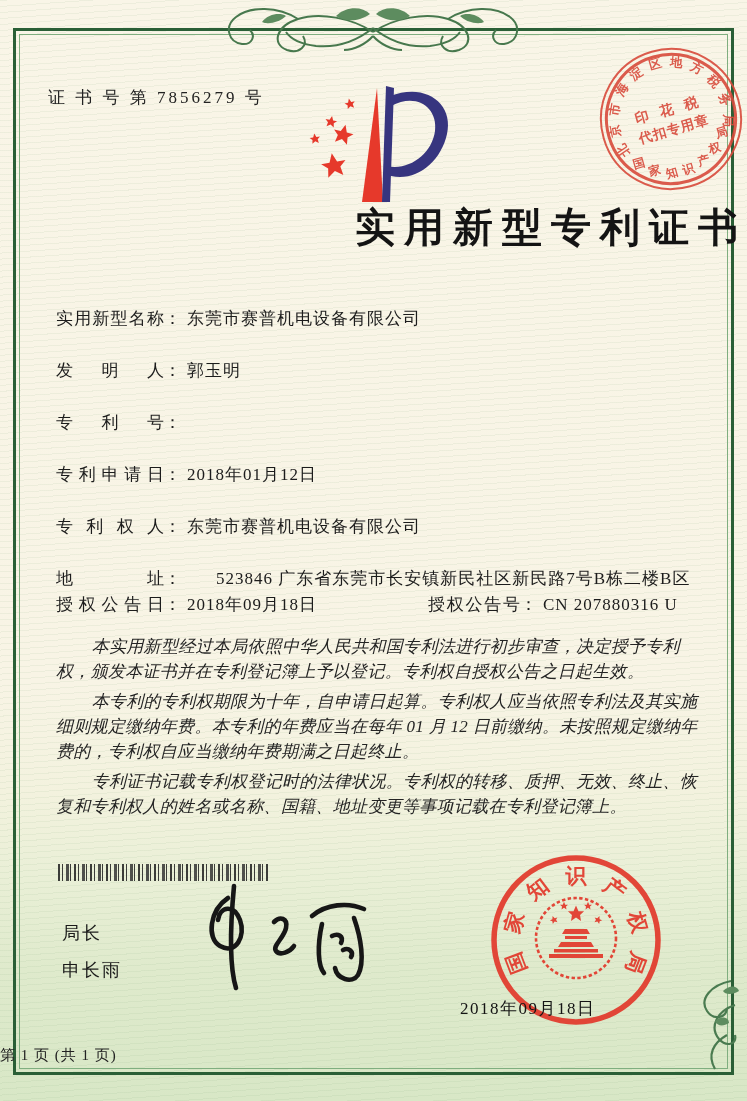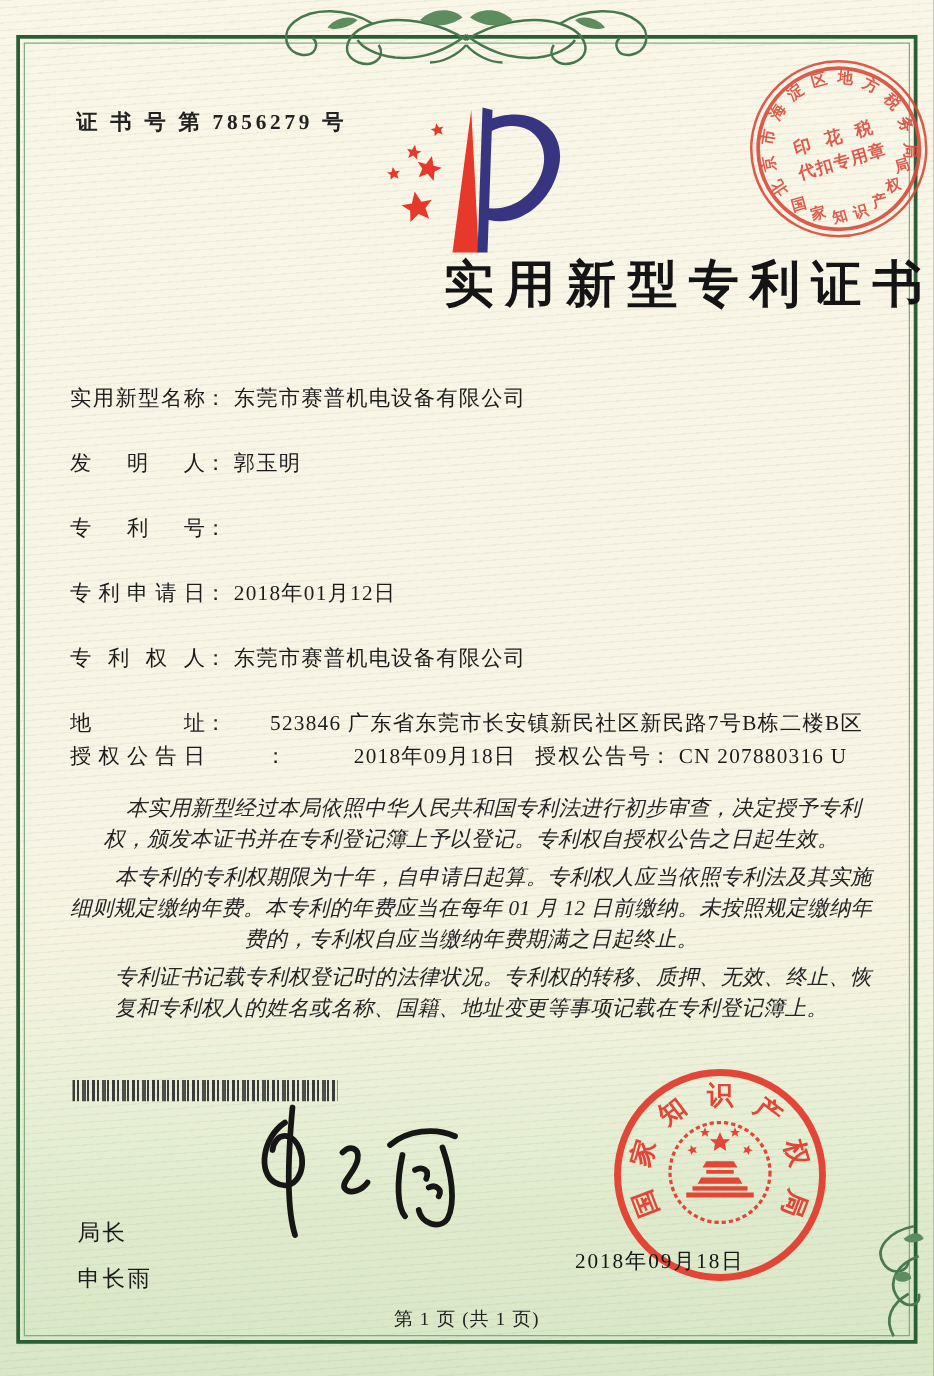--- a/index.html
+++ b/index.html
@@ -14,48 +14,48 @@
   }
   .page::before{ 
     content:"";position:absolute;inset:0;
     background:repeating-linear-gradient(176deg,rgba(130,170,125,0.10) 0 1px,rgba(255,255,255,0) 1px 6px);
     pointer-events:none;
   }
   .frame-outer{position:absolute;left:13px;top:28px;right:13px;bottom:26px;border:3px solid #2a5f36;}
   .frame-inner{position:absolute;left:19px;top:34px;right:19px;bottom:32px;border:1.5px solid #7fae7f;}
   .ornament-top{position:absolute;left:0;top:0;width:747px;height:62px;}
   .ornament-br{position:absolute;right:6px;bottom:28px;width:72px;height:96px;}
-  .cert-no{position:absolute;left:61px;top:86px;font-size:17px;letter-spacing:3px;color:#222;font-weight:bold;}
+  .cert-no{position:absolute;left:48px;top:86px;font-size:17px;letter-spacing:3px;color:#222;}
   .logo{position:absolute;left:286px;top:82px;width:172px;height:126px;}
   .title{position:absolute;left:0;top:200px;width:100%;text-align:right;
          font-size:40px;font-weight:700;letter-spacing:9px;color:#141414;}
   .body-block{position:absolute;left:56px;top:306px;width:642px;}
   .frow{display:flex;align-items:flex-start;line-height:26px;font-size:17px;margin-bottom:26px;}
   .flabel{display:inline-block;width:108px;text-align:justify;text-align-last:justify;flex:0 0 108px;color:#1c1c1c;}
   .fcolon{flex:0 0 auto;margin-right:6px;}
   .fvalue{letter-spacing:1px;color:#1c1c1c;}
   .frow-addr{margin-bottom:0;}
   .frow-addr .fvalue{width:505px;margin-left:29px;}
   .frow-grant{display:flex;margin-bottom:0;}
-  .grant-left{display:flex;flex:0 0 372px;gap:48px;}
+  .grant-left{display:flex;flex:0 0 372px;}
   .grant-right{display:flex;}
   .grant-right .flabel{width:92px;flex-basis:92px;}
   .paras{margin-top:16px;}
   .paras p{margin:0 0 5px 0;font-size:17px;line-height:25px;letter-spacing:0.3px;
-           text-indent:2.1em;font-style:italic;color:#242424;text-align:center;}
+           text-indent:2.1em;font-style:italic;color:#242424;}
   .barcode{position:absolute;left:58px;top:864px;width:212px;height:17px;opacity:.85;
     background:repeating-linear-gradient(90deg,
       #1d1d1d 0 2px,transparent 2px 4px,#1d1d1d 4px 5px,transparent 5px 8px,
       #333 8px 11px,transparent 11px 12px,#1d1d1d 12px 13px,transparent 13px 16px);}
-  .chief{position:absolute;left:62px;top:968px;font-size:18px;line-height:37px;letter-spacing:2px;color:#1a1a1a;}
+  .chief{position:absolute;left:62px;top:916px;font-size:18px;line-height:37px;letter-spacing:2px;color:#1a1a1a;font-family:Liberation Mono, monospace;}
   .sig{position:absolute;left:182px;top:876px;width:215px;height:122px;}
   .seal{position:absolute;left:486px;top:850px;width:180px;height:180px;opacity:.93;}
   .seal-date{position:absolute;left:460px;top:997px;width:200px;font-size:17px;letter-spacing:1.5px;color:#141414;z-index:5;}
   .stamp{position:absolute;left:594px;top:42px;width:154px;height:154px;transform:rotate(-16deg);opacity:.9;}
-  .footer{position:absolute;left:0;top:1046px;width:100%;text-align:center;font-size:15px;letter-spacing:1px;color:#222;}
+  .footer{position:absolute;left:0;top:1046px;width:100%;font-size:15px;letter-spacing:1px;color:#222;}
   svg text{font-family:"Liberation Serif","DejaVu Serif",serif;}
 </style>
 </head>
 <body>
 
 <div class="page">
 
   <div class="frame-outer"></div>
   <div class="frame-inner"></div>
 

